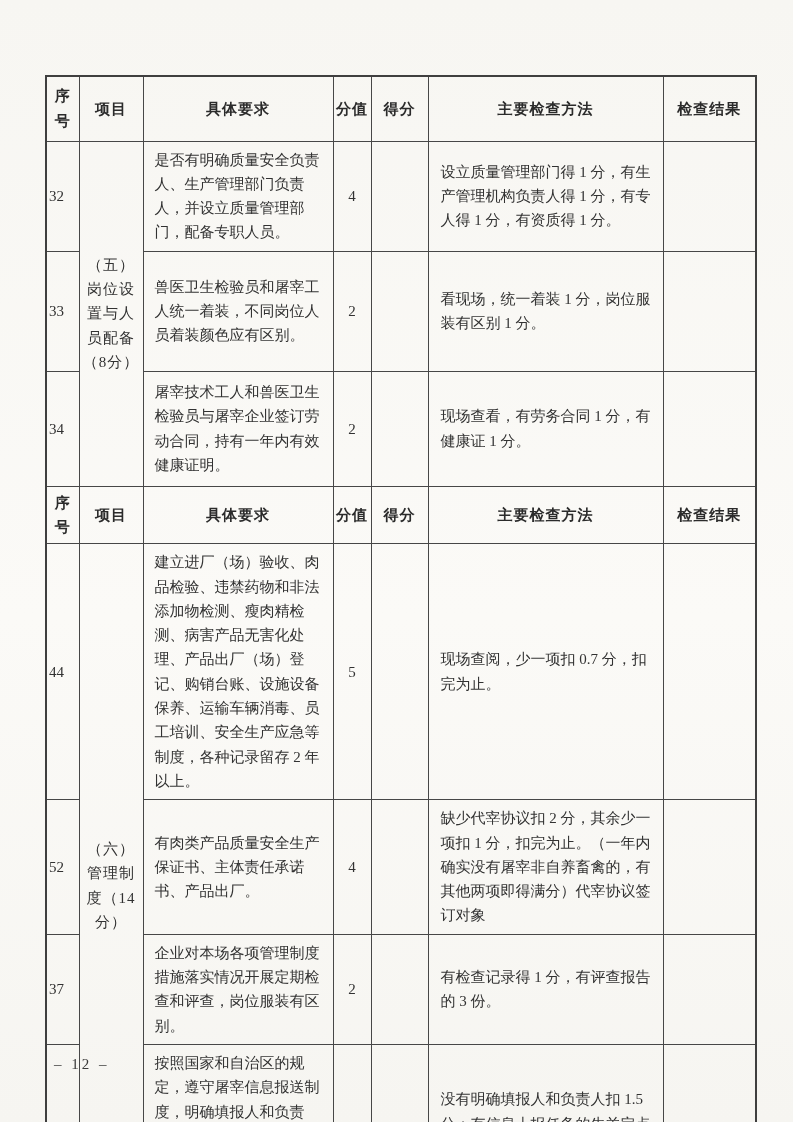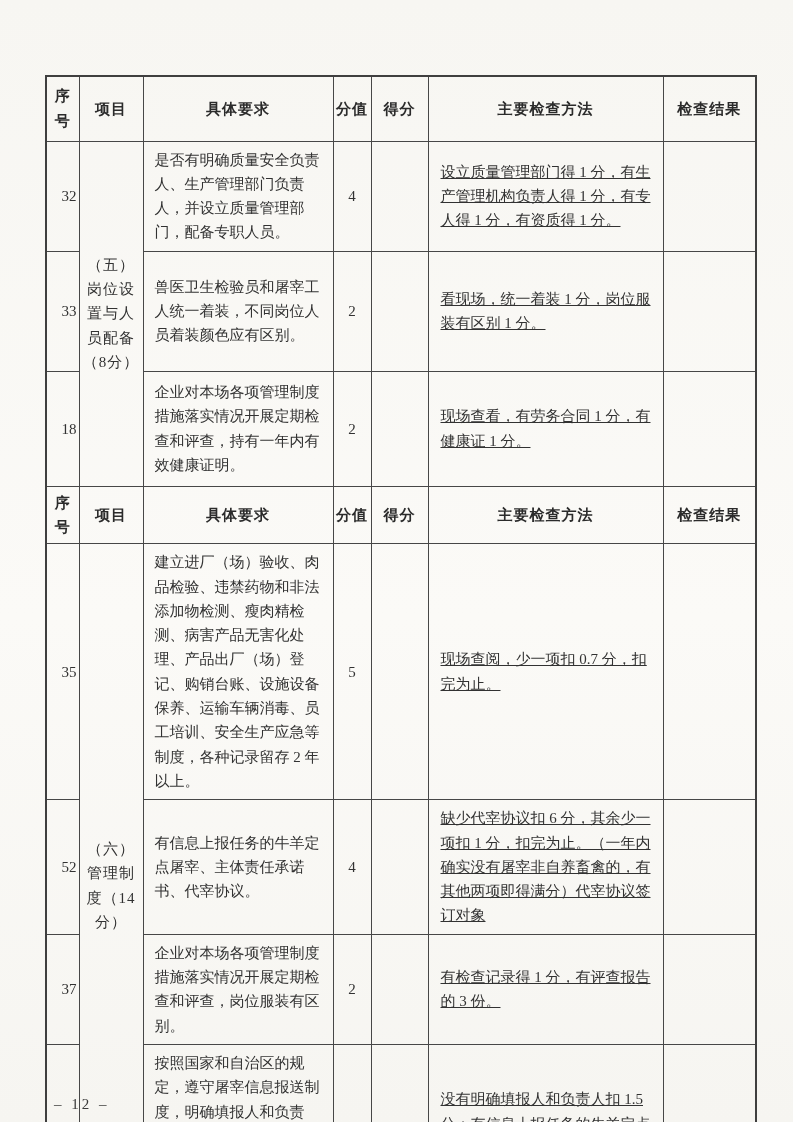--- a/index.html
+++ b/index.html
@@ -36,45 +36,45 @@
     box-sizing: border-box;
   }
   .scan-table { border: 2px solid #3f3f3f; }
   tr.head th {
     font-weight: 600;
     text-align: center;
     padding: 4px 2px;
     color: #2b2b2b;
     letter-spacing: 1px;
   }
-  td.c-serial { text-align: right; padding: 2px 2px; }
+  td.c-serial { text-align: left; padding: 2px 2px; }
   td.c-group  {
     text-align: center;
     white-space: pre-line;
     padding: 4px 2px;
     letter-spacing: 1px;
   }
   td.c-req    { padding: 6px 8px 6px 11px; }
   td.c-score  { text-align: center; padding: 2px 2px; }
   td.c-obt    { }
-  td.c-method { padding: 6px 9px 6px 12px; text-decoration: underline; }
+  td.c-method { padding: 6px 9px 6px 12px; }
   td.c-result { }
   tr.h1 { height: 65px; }
   tr.h2 { height: 55px; }
   tr.r32 { height: 105px; }
   tr.r33 { height: 120px; }
   tr.r34 { height: 115px; }
   tr.r35 { height: 165px; }
   tr.r36 { height: 125px; }
   tr.r37 { height: 87px;  }
   tr.r38 { height: 128px; }
   .page-footer {
     position: absolute;
     left: 54px;
-    top: 1096px;
+    top: 1056px;
     font-size: 15px;
     color: #3a3a3a;
     letter-spacing: 3px;
   }
 </style>
 </head>
 <body>
 
 <table class="scan-table">
   <colgroup>
@@ -113,56 +113,56 @@
   </tr>
   <tr class="r33">
     <td class="c-serial">33</td>
     <td class="c-req">兽医卫生检验员和屠宰工人统一着装，不同岗位人员着装颜色应有区别。</td>
     <td class="c-score">2</td>
     <td class="c-obt"></td>
     <td class="c-method">看现场，统一着装 1 分，岗位服装有区别 1 分。</td>
     <td class="c-result"></td>
   </tr>
   <tr class="r34">
-    <td class="c-serial">18</td>
-    <td class="c-req">企业对本场各项管理制度措施落实情况开展定期检查和评查，持有一年内有效健康证明。</td>
+    <td class="c-serial">34</td>
+    <td class="c-req">屠宰技术工人和兽医卫生检验员与屠宰企业签订劳动合同，持有一年内有效健康证明。</td>
     <td class="c-score">2</td>
     <td class="c-obt"></td>
     <td class="c-method">现场查看，有劳务合同 1 分，有健康证 1 分。</td>
     <td class="c-result"></td>
   </tr>
 
   <tr class="head h2">
     <th>序号</th>
     <th>项目</th>
     <th>具体要求</th>
     <th>分值</th>
     <th>得分</th>
     <th>主要检查方法</th>
     <th>检查结果</th>
   </tr>
 
   <tr class="r35">
-    <td class="c-serial">35</td>
+    <td class="c-serial">44</td>
     <td class="c-group" rowspan="4">（六）
 管理制
 度（14
 分）</td>
     <td class="c-req">建立进厂（场）验收、肉品检验、违禁药物和非法添加物检测、瘦肉精检测、病害产品无害化处理、产品出厂（场）登记、购销台账、设施设备保养、运输车辆消毒、员工培训、安全生产应急等制度，各种记录留存 2 年以上。</td>
     <td class="c-score">5</td>
     <td class="c-obt"></td>
     <td class="c-method">现场查阅，少一项扣 0.7 分，扣完为止。</td>
     <td class="c-result"></td>
   </tr>
   <tr class="r36">
     <td class="c-serial">52</td>
-    <td class="c-req">有信息上报任务的牛羊定点屠宰、主体责任承诺书、代宰协议。</td>
+    <td class="c-req">有肉类产品质量安全生产保证书、主体责任承诺书、产品出厂。</td>
     <td class="c-score">4</td>
     <td class="c-obt"></td>
-    <td class="c-method">缺少代宰协议扣 6 分，其余少一项扣 1 分，扣完为止。（一年内确实没有屠宰非自养畜禽的，有其他两项即得满分）代宰协议签订对象</td>
+    <td class="c-method">缺少代宰协议扣 2 分，其余少一项扣 1 分，扣完为止。（一年内确实没有屠宰非自养畜禽的，有其他两项即得满分）代宰协议签订对象</td>
     <td class="c-result"></td>
   </tr>
   <tr class="r37">
     <td class="c-serial">37</td>
     <td class="c-req">企业对本场各项管理制度措施落实情况开展定期检查和评查，岗位服装有区别。</td>
     <td class="c-score">2</td>
     <td class="c-obt"></td>
     <td class="c-method">有检查记录得 1 分，有评查报告的 3 份。</td>
     <td class="c-result"></td>
   </tr>

